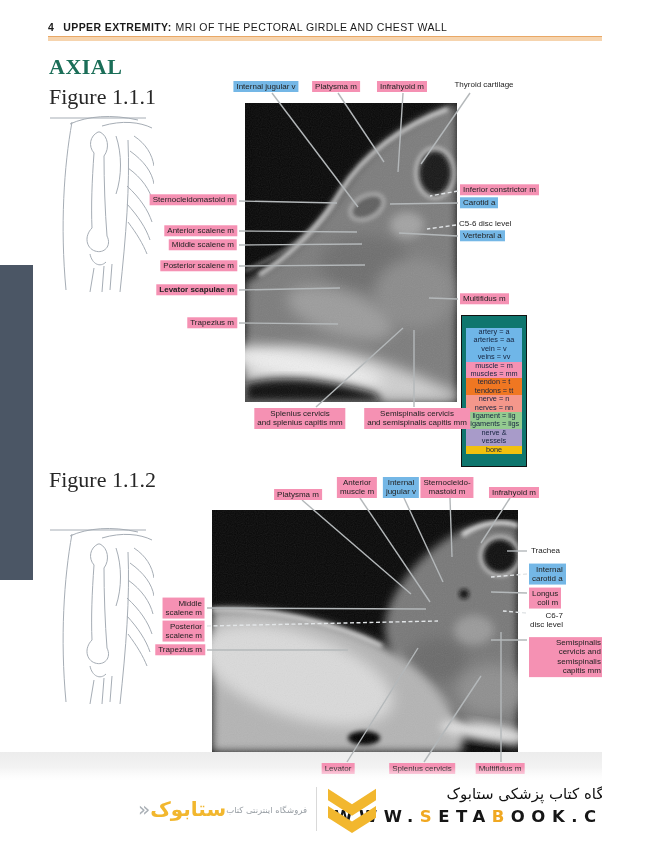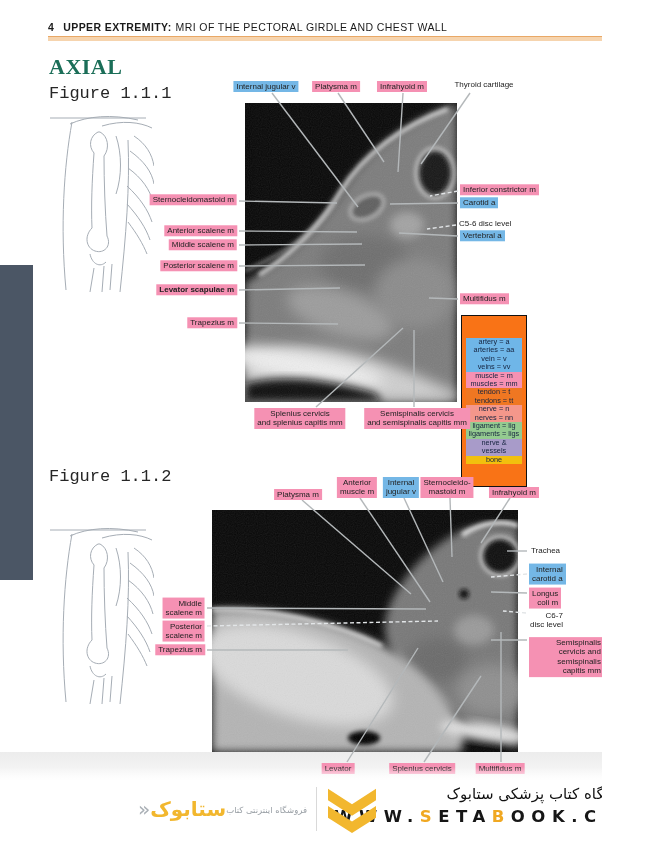--- a/index.html
+++ b/index.html
@@ -10,22 +10,22 @@
   .header{position:absolute;left:48px;top:21px;width:594px;font-size:10.5px;
     letter-spacing:.4px;color:#1a1a1a;white-space:nowrap;}
   .header .pn{font-weight:bold;margin-right:9px;}
   .header .sec{font-weight:bold;margin-right:4px;}
   .rule{position:absolute;left:48px;top:36px;width:592px;height:4px;
     background:var(--rule);border-top:1.3px solid #e9a866;}
 
   
   .axial{position:absolute;left:49px;top:54px;font-family:"Liberation Serif",serif;
     font-weight:bold;font-size:22px;letter-spacing:.5px;color:var(--accent-green);}
-  .figtitle{position:absolute;left:49px;font-family:Liberation Mono, monospace;
-    font-size:17px;color:#262626;}
+  .figtitle{position:absolute;left:49px;font-family:Liberation Serif, serif;
+    font-size:22px;color:#262626;}
   #figtitle1{top:84px;} #figtitle2{top:467px;}
 
   .side-tab{position:absolute;left:0;top:265px;width:33px;height:315px;background:var(--tab);}
 
   .skel{position:absolute;width:112px;height:192px;}
   #skel1{left:42px;top:106px;} #skel2{left:42px;top:518px;}
 
   .mri{position:absolute;background:#000;}
   #mri1{left:245px;top:103px;width:212px;height:299px;}
   #mri2{left:212px;top:510px;width:306px;height:242px;}
@@ -40,22 +40,22 @@
   .label{position:absolute;z-index:4;font-size:8px;line-height:1.18;padding:1px 3px;
     color:#222;text-align:center;white-space:pre-line;}
   .label.muscle{background:var(--muscle);}
   .label.vessel{background:var(--vessel);}
   .label.plain{background:transparent;padding:1px 1px;color:#1c1c1c;}
   .label.ct{transform:translate(-50%,0);}
   .label.lm{transform:translate(0,-50%);text-align:right;}
   .label.rm{transform:translate(-100%,-50%);text-align:right;}
 
   
-  #legend{position:absolute;left:461px;top:315px;width:66px;background:#f97316;
-    border:1.6px solid #111;padding:22px 4px;z-index:4;box-sizing:border-box;}
+  #legend{position:absolute;left:461px;top:315px;width:66px;background:#0f766e;
+    border:1.6px solid #111;padding:12px 4px;z-index:4;box-sizing:border-box;}
   .legend-row{font-size:7.3px;line-height:8.4px;text-align:center;color:#15233f;padding:0 1px;}
 
   
   .strip{position:absolute;left:0;top:752px;width:658px;height:28px;z-index:1;
     background:linear-gradient(#ececec,#f8f8f8);}
   .fade{position:absolute;left:0;top:767px;width:658px;height:18px;z-index:5;
     background:linear-gradient(rgba(255,255,255,0),#fff 75%);}
   .footer{position:absolute;left:0;top:782px;width:658px;height:60px;background:#fff;z-index:6;}
   .store-fa{position:absolute;right:18px;top:3px;font-size:15px;color:#111;
     direction:rtl;font-family:"DejaVu Sans",sans-serif;}

